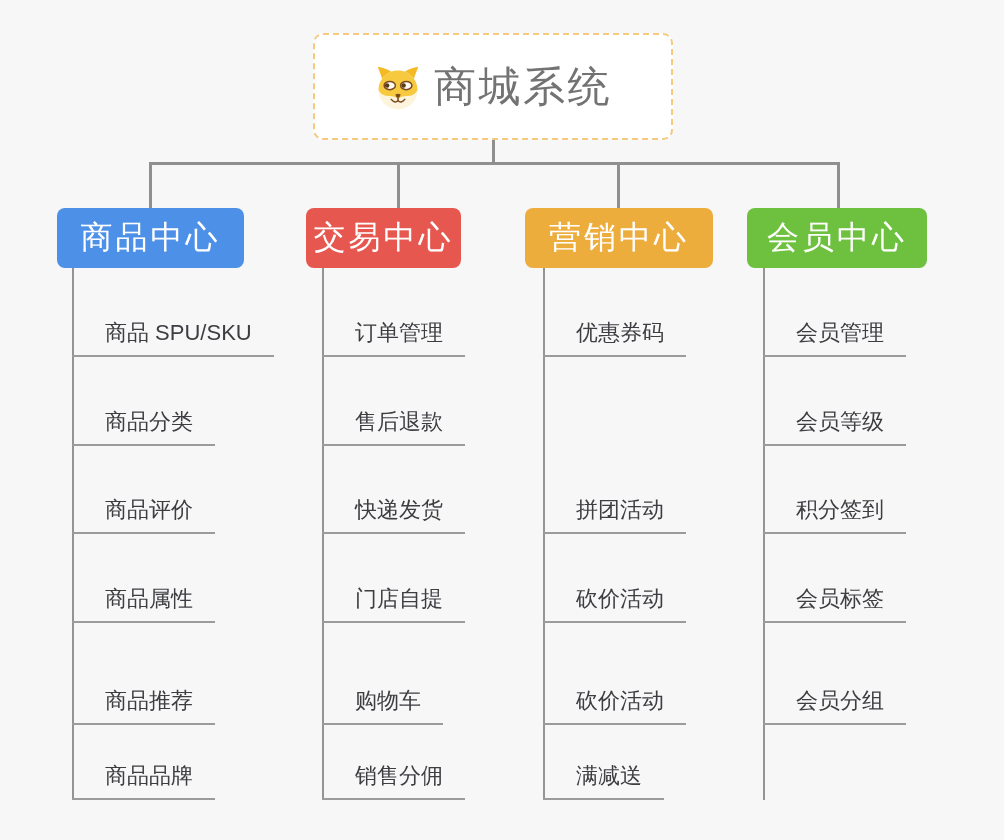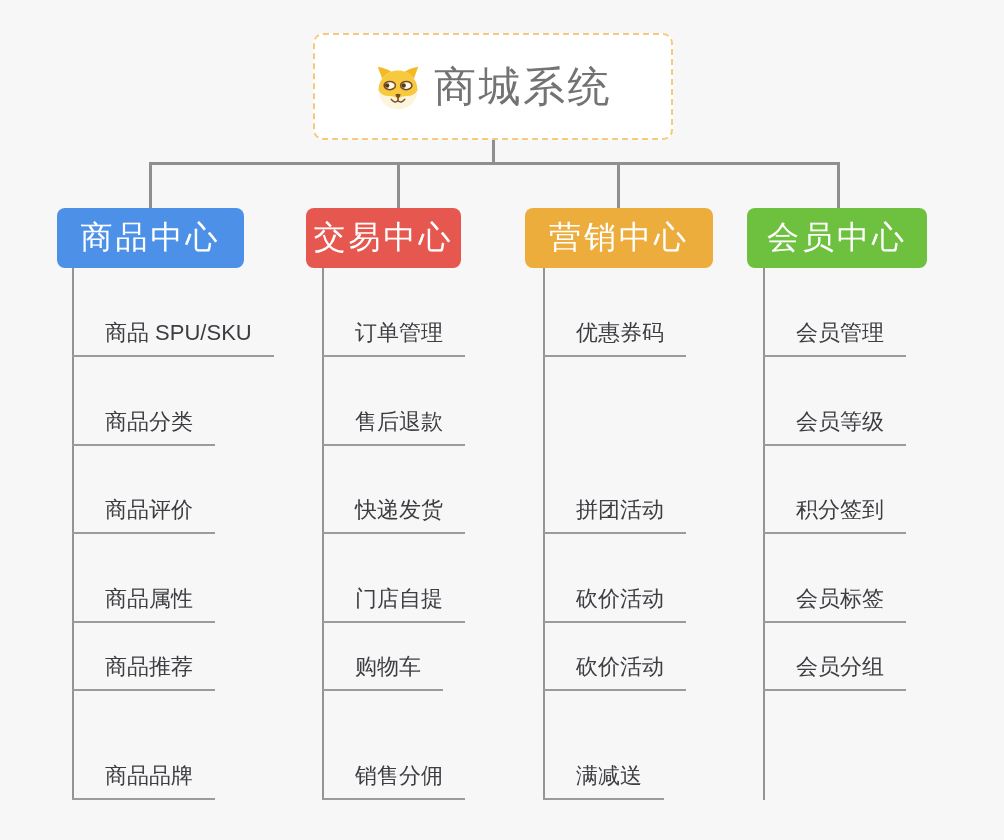--- a/index.html
+++ b/index.html
@@ -85,21 +85,21 @@
     border-bottom: 2px solid #9b9b9b;
   }
   .col-1 { left: 72px; }
   .col-2 { left: 322px; font-family: Liberation Serif, serif; }
   .col-3 { left: 543px; }
   .col-4 { left: 763px; }
   .row-1 { top: 320px; }
   .row-2 { top: 409px; text-align: center; }
   .row-3 { top: 497px; }
   .row-4 { top: 586px; }
-  .row-5 { top: 654px; }
+  .row-5 { top: 688px; }
   .row-6 { top: 763px; }
 </style>
 </head>
 <body>
 
 <div class="canvas">
 
   <div class="conn stem-root"></div>
   <div class="conn hbar"></div>
   <div class="conn drop drop-1"></div>

